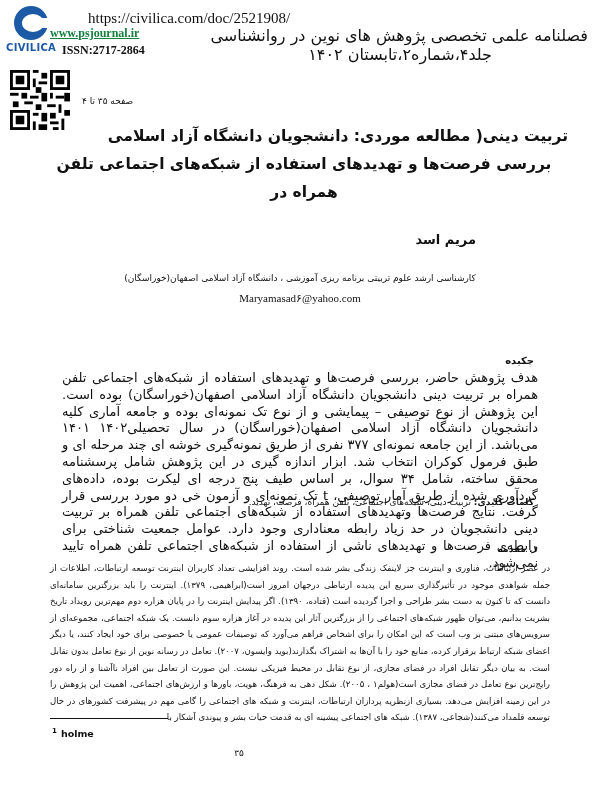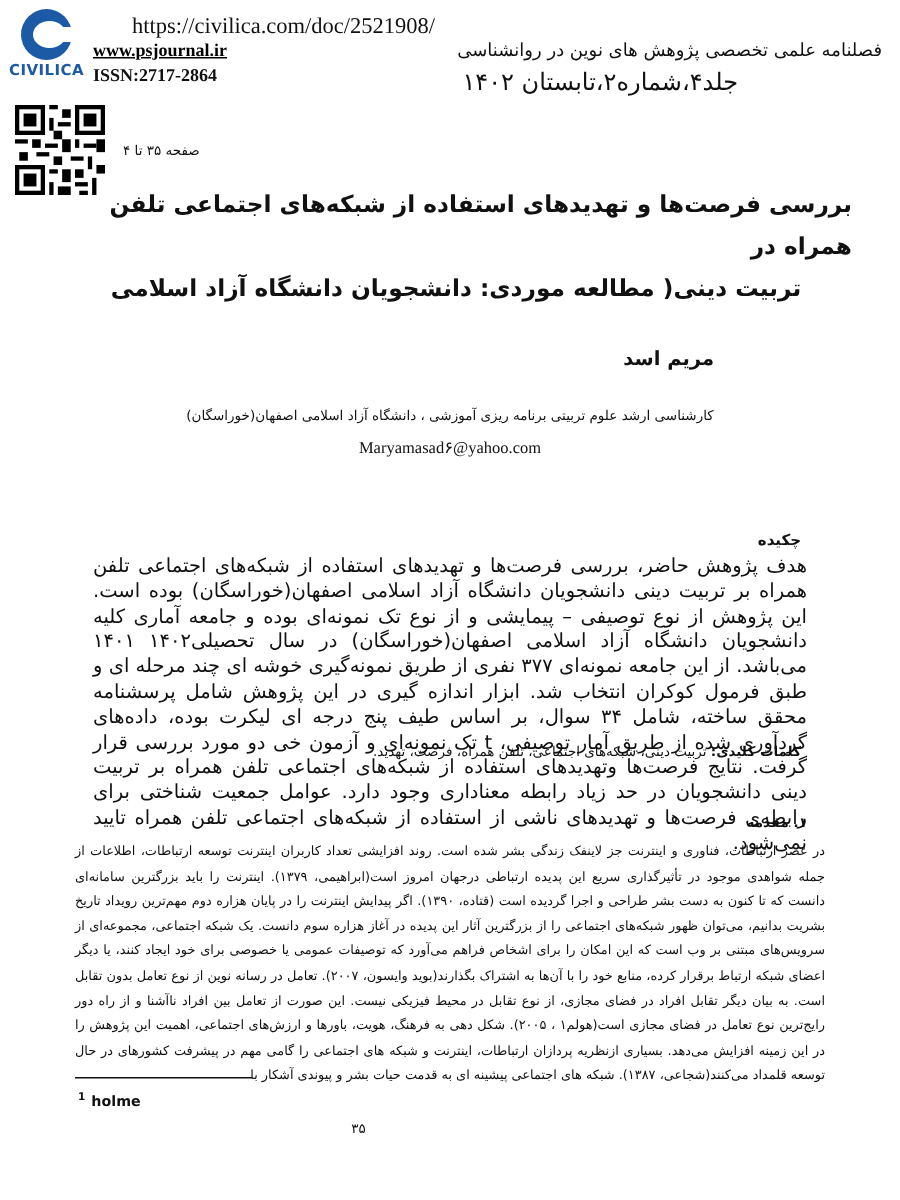--- a/index.html
+++ b/index.html
@@ -4,23 +4,23 @@
 <style>
   html, body { margin: 0; padding: 0; background: #ffffff; }
   body { width: 600px; height: 800px; position: relative; overflow: hidden; font-family: "DejaVu Sans", sans-serif; color: #111; }
   .abs { position: absolute; }
   .logo { left: 6px; top: 4px; width: 48px; height: 52px; }
   .logo-c { position:absolute; left: 8px; top: 2px; width: 34px; height: 34px; border-radius: 50%; background:#1d5aa6; }
   .logo-c::before { content:""; position:absolute; left: 8px; top: 8px; width: 22px; height: 18px; border-radius: 50%; background:#fff; }
   .logo-c::after { content:""; position:absolute; left: 20px; top: 12px; width: 16px; height: 10px; background:#fff; }
   .logo-text { position:absolute; left: 0; top: 38px; font-size: 10px; font-weight: bold; color:#1d5aa6; letter-spacing: 0.3px; font-family: "DejaVu Sans", sans-serif; }
   .url-over { left: 88px; top: 10px; font-family: "Liberation Serif", serif; font-size: 15px; color:#111; }
-  .site-link { left: 62px; top: 26px; font-family: "Liberation Serif", serif; font-size: 12px; font-weight: bold; color:#000000; text-decoration: underline; }
+  .site-link { left: 50px; top: 26px; font-family: "Liberation Serif", serif; font-size: 12px; font-weight: bold; color:#15803d; text-decoration: underline; }
   .issn { left: 62px; top: 43px; font-family: "Liberation Serif", serif; font-size: 12px; font-weight: bold; }
-  .journal { right: 12px; top: 26px; direction: rtl; font-size: 12px; text-align: right; }
+  .journal { right: 12px; top: 26px; direction: rtl; font-size: 16px; text-align: right; }
   .issue { right: 108px; top: 45px; direction: rtl; font-size: 16px; }
   .qr { left: 10px; top: 70px; width: 60px; height: 60px; }
   .pages { left: 82px; top: 96px; direction: rtl; font-size: 9px; }
   .title { left: 40px; width: 528px; top: 122px; direction: rtl; text-align: center; font-weight: bold; font-size: 15.5px; line-height: 28px; }
   .title div:first-child { text-align: right; }
   .author { left: 0; width: 476px; top: 232px; direction: rtl; font-weight: bold; font-size: 13px; }
   .affil { left: 0; width: 600px; top: 273px; text-align: center; direction: rtl; font-size: 9px; }
   .email { left: 0; width: 600px; top: 292px; text-align: center; font-family: "Liberation Serif", serif; font-size: 11px; }
   .abs-head { right: 66px; top: 355px; direction: rtl; font-weight: bold; font-size: 10px; }
   .abs-body { left: 62px; width: 476px; top: 370px; direction: rtl; text-align: justify; text-align-last: right; font-size: 13px; line-height: 16.8px; }
@@ -84,22 +84,22 @@
       <rect x="14" y="18" width="3" height="1"></rect>
       <rect x="18" y="17" width="1" height="4"></rect>
     <rect x="10" y="19" width="3" height="2"></rect>
       <rect x="15" y="20" width="2" height="1"></rect>
   </g>
 </svg>
 
 <div class="abs pages">صفحه ۳۵ تا ۴</div>
 
 <div class="abs title">
+  <div>تربیت دینی( مطالعه موردی: دانشجویان دانشگاه آزاد اسلامی</div>
   <div>بررسی فرصت‌ها و تهدیدهای استفاده از شبکه‌های اجتماعی تلفن همراه در</div>
-  <div>تربیت دینی( مطالعه موردی: دانشجویان دانشگاه آزاد اسلامی</div>
 </div>
 
 <div class="abs author">مریم اسد</div>
 <div class="abs affil">کارشناسی ارشد علوم تربیتی برنامه ریزی آموزشی ، دانشگاه آزاد اسلامی اصفهان(خوراسگان)</div>
 <div class="abs email">Maryamasad۶@yahoo.com</div>
 
 <div class="abs abs-head">چکیده</div>
 <div class="abs abs-body">هدف پژوهش حاضر، بررسی فرصت‌ها و تهدیدهای استفاده از شبکه‌های اجتماعی تلفن همراه بر تربیت دینی دانشجویان دانشگاه آزاد اسلامی اصفهان(خوراسگان) بوده است. این پژوهش از نوع توصیفی – پیمایشی و از نوع تک نمونه‌ای بوده و جامعه آماری کلیه دانشجویان دانشگاه آزاد اسلامی اصفهان(خوراسگان) در سال تحصیلی۱۴۰۲ ۱۴۰۱ می‌باشد. از این جامعه نمونه‌ای ۳۷۷ نفری از طریق نمونه‌گیری خوشه ای چند مرحله ای و طبق فرمول کوکران انتخاب شد. ابزار اندازه گیری در این پژوهش شامل پرسشنامه محقق ساخته، شامل ۳۴ سوال، بر اساس طیف پنج درجه ای لیکرت بوده، داده‌های گردآوری شده از طریق آمار توصیفی، t تک نمونه‌ای و آزمون خی دو مورد بررسی قرار گرفت. نتایج فرصت‌ها وتهدیدهای استفاده از شبکه‌های اجتماعی تلفن همراه بر تربیت دینی دانشجویان در حد زیاد رابطه معناداری وجود دارد. عوامل جمعیت شناختی برای رابطه‌ی فرصت‌ها و تهدیدهای ناشی از استفاده از شبکه‌های اجتماعی تلفن همراه تایید نمی‌شود.</div>
 <div class="abs kw">
   <b>کلمات کلیدی:</b><span> تربیت دینی، شبکه‌های اجتماعی، تلفن همراه، فرصت، تهدید.</span>

